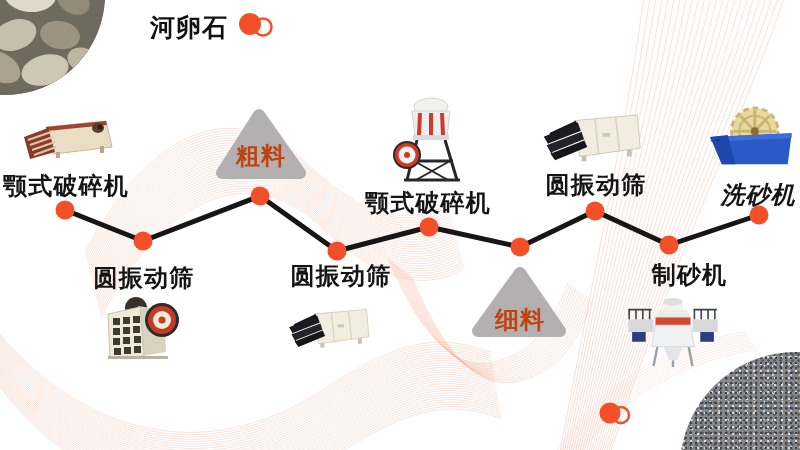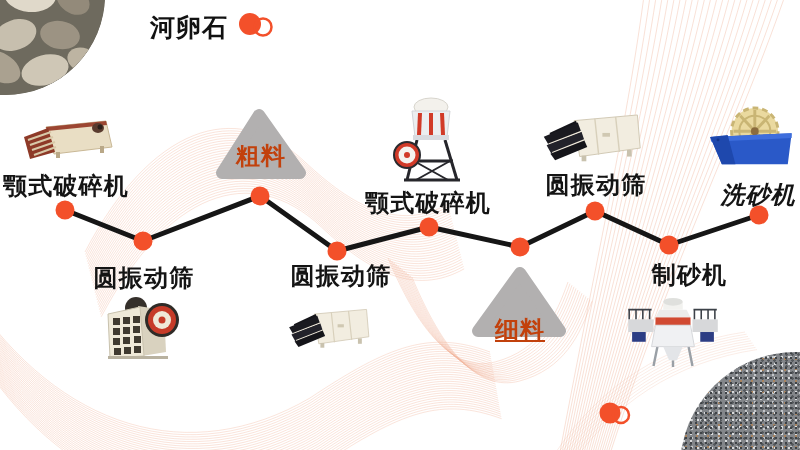--- a/index.html
+++ b/index.html
@@ -25,21 +25,21 @@
   #m-screen1{left:286px;top:307px;}
   #m-cone{left:392px;top:93px;}
   #m-maker{left:626px;top:296px;}
   #m-washer{left:702px;top:106px;}
   .tri{position:absolute;z-index:2;}
   #tri-coarse{left:210px;top:103px;width:102px;height:82px;}
   #tri-fine{left:468px;top:262px;width:104px;height:80px;}
   .tri-label{position:absolute;left:50%;transform:translateX(-50%);
              font-size:24px;font-weight:600;letter-spacing:1px;white-space:nowrap;color:#c2410c;}
   #tri-coarse .tri-label{top:37px;}
-  #tri-fine .tri-label{top:52px;text-decoration:underline;}
+  #tri-fine .tri-label{top:42px;}
   #flow{position:absolute;left:0;top:0;z-index:3;}
   .lbl{position:absolute;z-index:4;transform:translateX(-50%);white-space:nowrap;
        font-size:24px;font-weight:600;letter-spacing:1.2px;color:#141414;}
   #lbl-feeder{left:66px;top:170px;}
   #lbl-jaw{left:144px;top:262px;}
   #lbl-screen1{left:341px;top:260px;}
   #lbl-cone{left:428px;top:187px;}
   #lbl-screen2{left:596px;top:169px;}
   #lbl-maker{left:668px;top:259px;padding-left:43px;}
   #lbl-washer{left:758px;top:179px;font-style:italic;}

